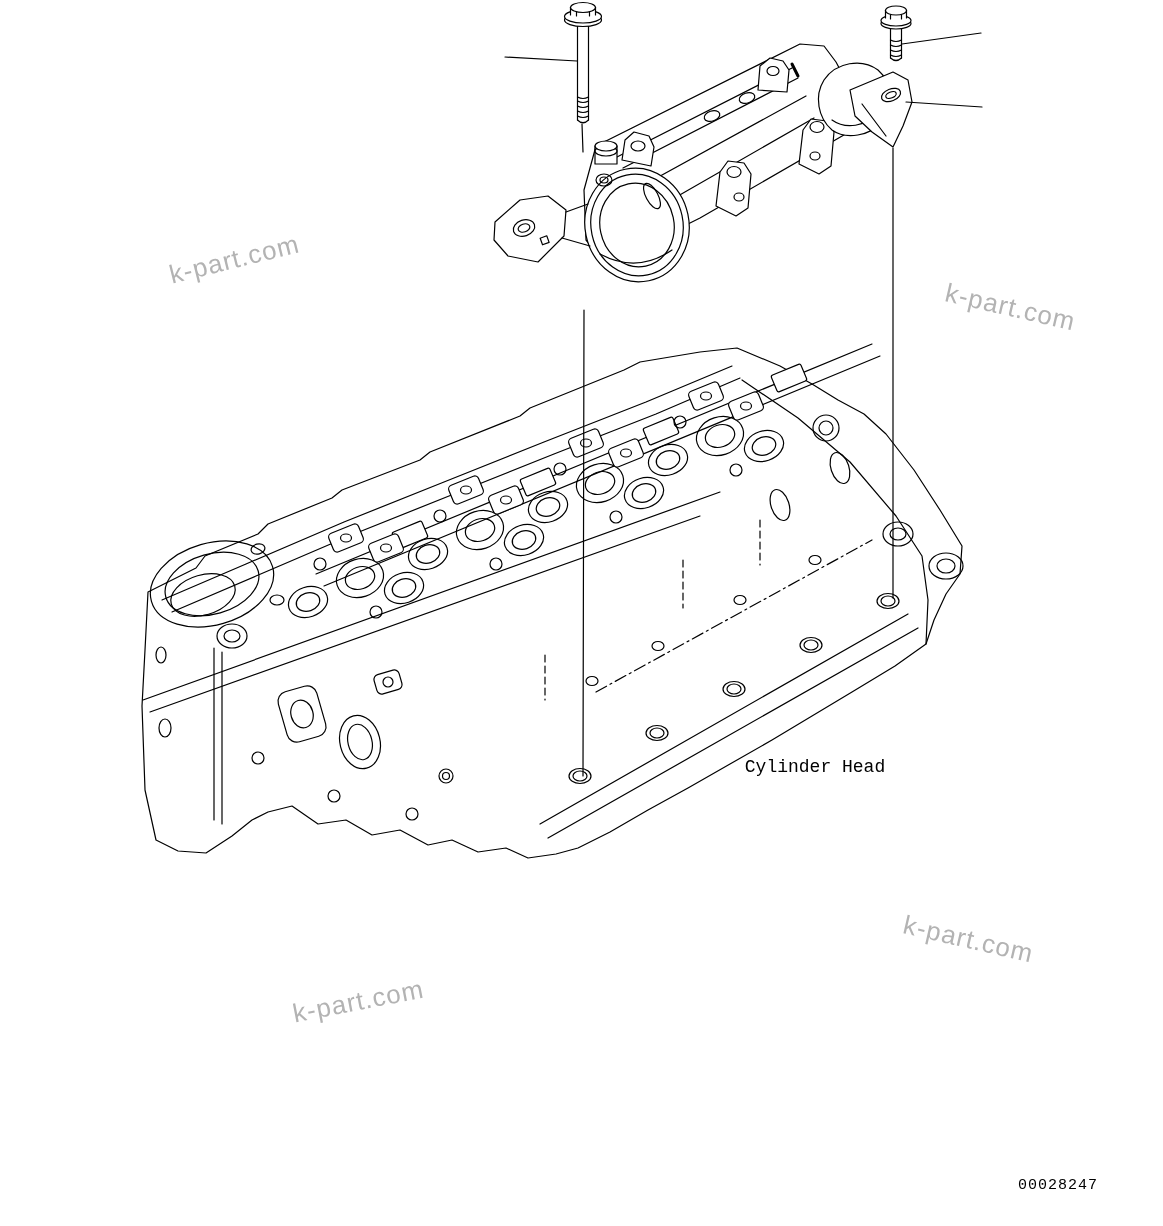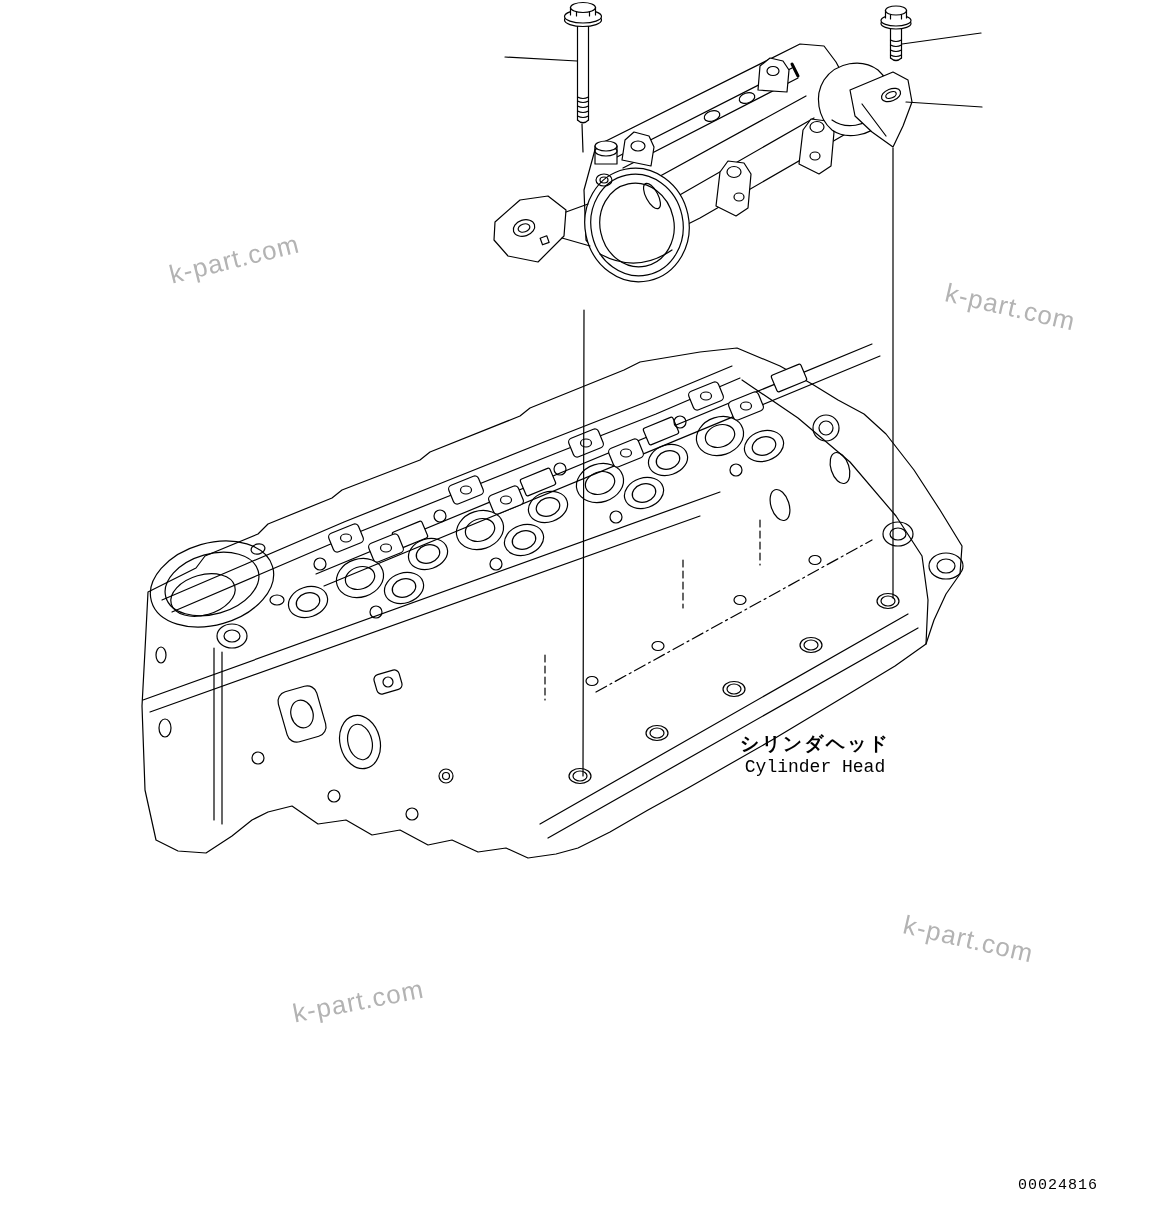--- a/index.html
+++ b/index.html
@@ -287,18 +287,17 @@
         <line x1="906" y1="102" x2="982" y2="107"></line>
       </g>
     </g>
   </svg>
 
   <div class="watermark wm1">k-part.com</div>
   <div class="watermark wm2">k-part.com</div>
   <div class="watermark wm3">k-part.com</div>
   <div class="watermark wm4">k-part.com</div>
 
-  <div class="label-ja">シリンダヘッド</div>
   <div class="label-en">Cylinder Head</div>
 
-  <div class="fig-num">00024816</div>
+  <div class="fig-num">00028247</div>
 
 </div>
 
 </body></html>

